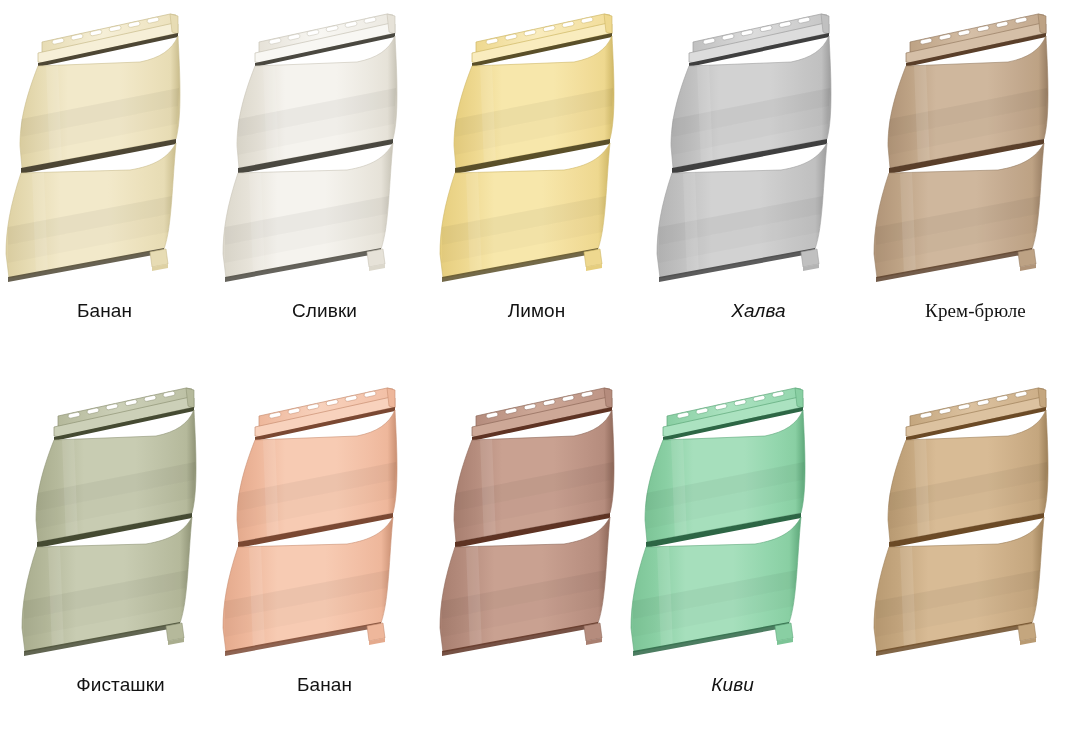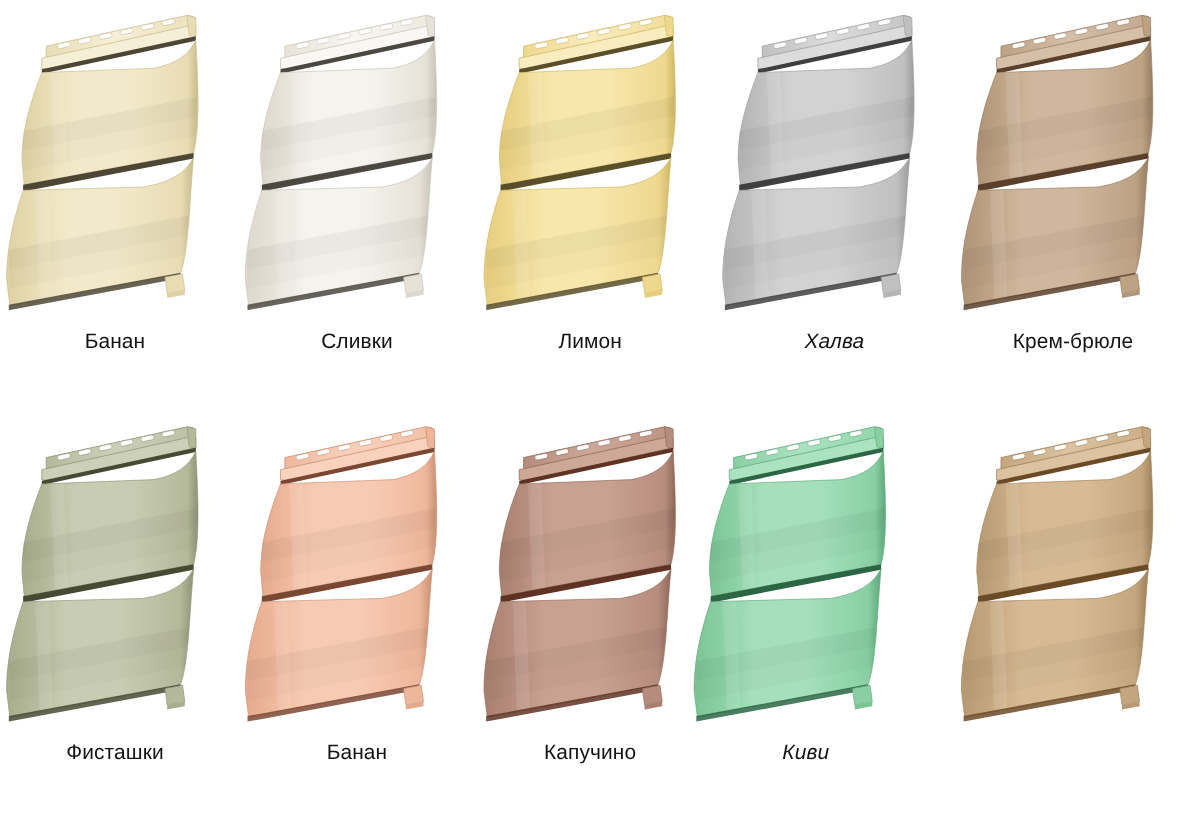--- a/index.html
+++ b/index.html
@@ -41,21 +41,21 @@
     letter-spacing:.1px;
     color:#131313;
     white-space:nowrap;
     font-family:"Liberation Sans","DejaVu Sans",sans-serif;
   }
   
   .cap-off-0{transform:translateX(-4px);}
   .cap-off-1{transform:translateX(-1px);}
   .cap-off-2{transform:translateX(-6px);}
   .cap-off-3{transform:translateX(-1px);font-style:italic;}
-  .cap-off-4{transform:translateX(-1px);}
+  .cap-off-4{transform:translateX(-1px);font-family:Liberation Serif, serif;}
 </style>
 </head>
 <body>
 
 <div id="board">
   <div class="row r1">
       <div class="cell" style="left: 0px;">
         <div class="panel">
 <svg viewBox="0 0 217 296" xmlns="http://www.w3.org/2000/svg" aria-hidden="true">
  <defs>
@@ -490,21 +490,21 @@
  <g>
    <path d="M150,246 L166,243 L168,258 L152,261 Z" fill="#bda284" stroke="#977d63" stroke-width="0.6"></path>
    <path d="M152,261 L168,258 L168,262 L152,265 Z" fill="#b09478"></path>
  </g>
 </svg>
         </div>
         <div class="caption cap-off-4">Крем-брюле</div>
       </div>
     </div>
   <div class="row r2">
-      <div class="cell" style="left: 0px;">
+      <div class="cell" style="left: 16px;">
         <div class="panel">
 <svg viewBox="0 0 217 296" xmlns="http://www.w3.org/2000/svg" aria-hidden="true">
  <defs>
   <linearGradient id="gTop5" x1="0" y1="0" x2="1" y2="0">
     <stop offset="0.00" stop-color="#a9ad8e"></stop>
     <stop offset="0.13" stop-color="#b5b99b"></stop>
     <stop offset="0.30" stop-color="#c8ccb2"></stop>
     <stop offset="0.62" stop-color="#c8ccb2"></stop>
     <stop offset="0.82" stop-color="#bcc0a4"></stop>
     <stop offset="0.94" stop-color="#b5b99b"></stop>
@@ -752,21 +752,20 @@
  </g>
 
  <path d="M8,271 L164,242 L164,247 L8,276 Z" fill="#5e3323" opacity="0.85"></path>
 
  <g>
    <path d="M150,246 L166,243 L168,258 L152,261 Z" fill="#b58c7d" stroke="#8e6859" stroke-width="0.6"></path>
    <path d="M152,261 L168,258 L168,262 L152,265 Z" fill="#a87f70"></path>
  </g>
 </svg>
         </div>
-        <div class="caption cap-off-2">Капучино</div>
       </div>
       <div class="cell" style="left: 625px;">
         <div class="panel">
 <svg viewBox="0 0 217 296" xmlns="http://www.w3.org/2000/svg" aria-hidden="true">
  <defs>
   <linearGradient id="gTop8" x1="0" y1="0" x2="1" y2="0">
     <stop offset="0.00" stop-color="#7cc496"></stop>
     <stop offset="0.13" stop-color="#89cfa3"></stop>
     <stop offset="0.30" stop-color="#a6dfbc"></stop>
     <stop offset="0.62" stop-color="#a6dfbc"></stop>

